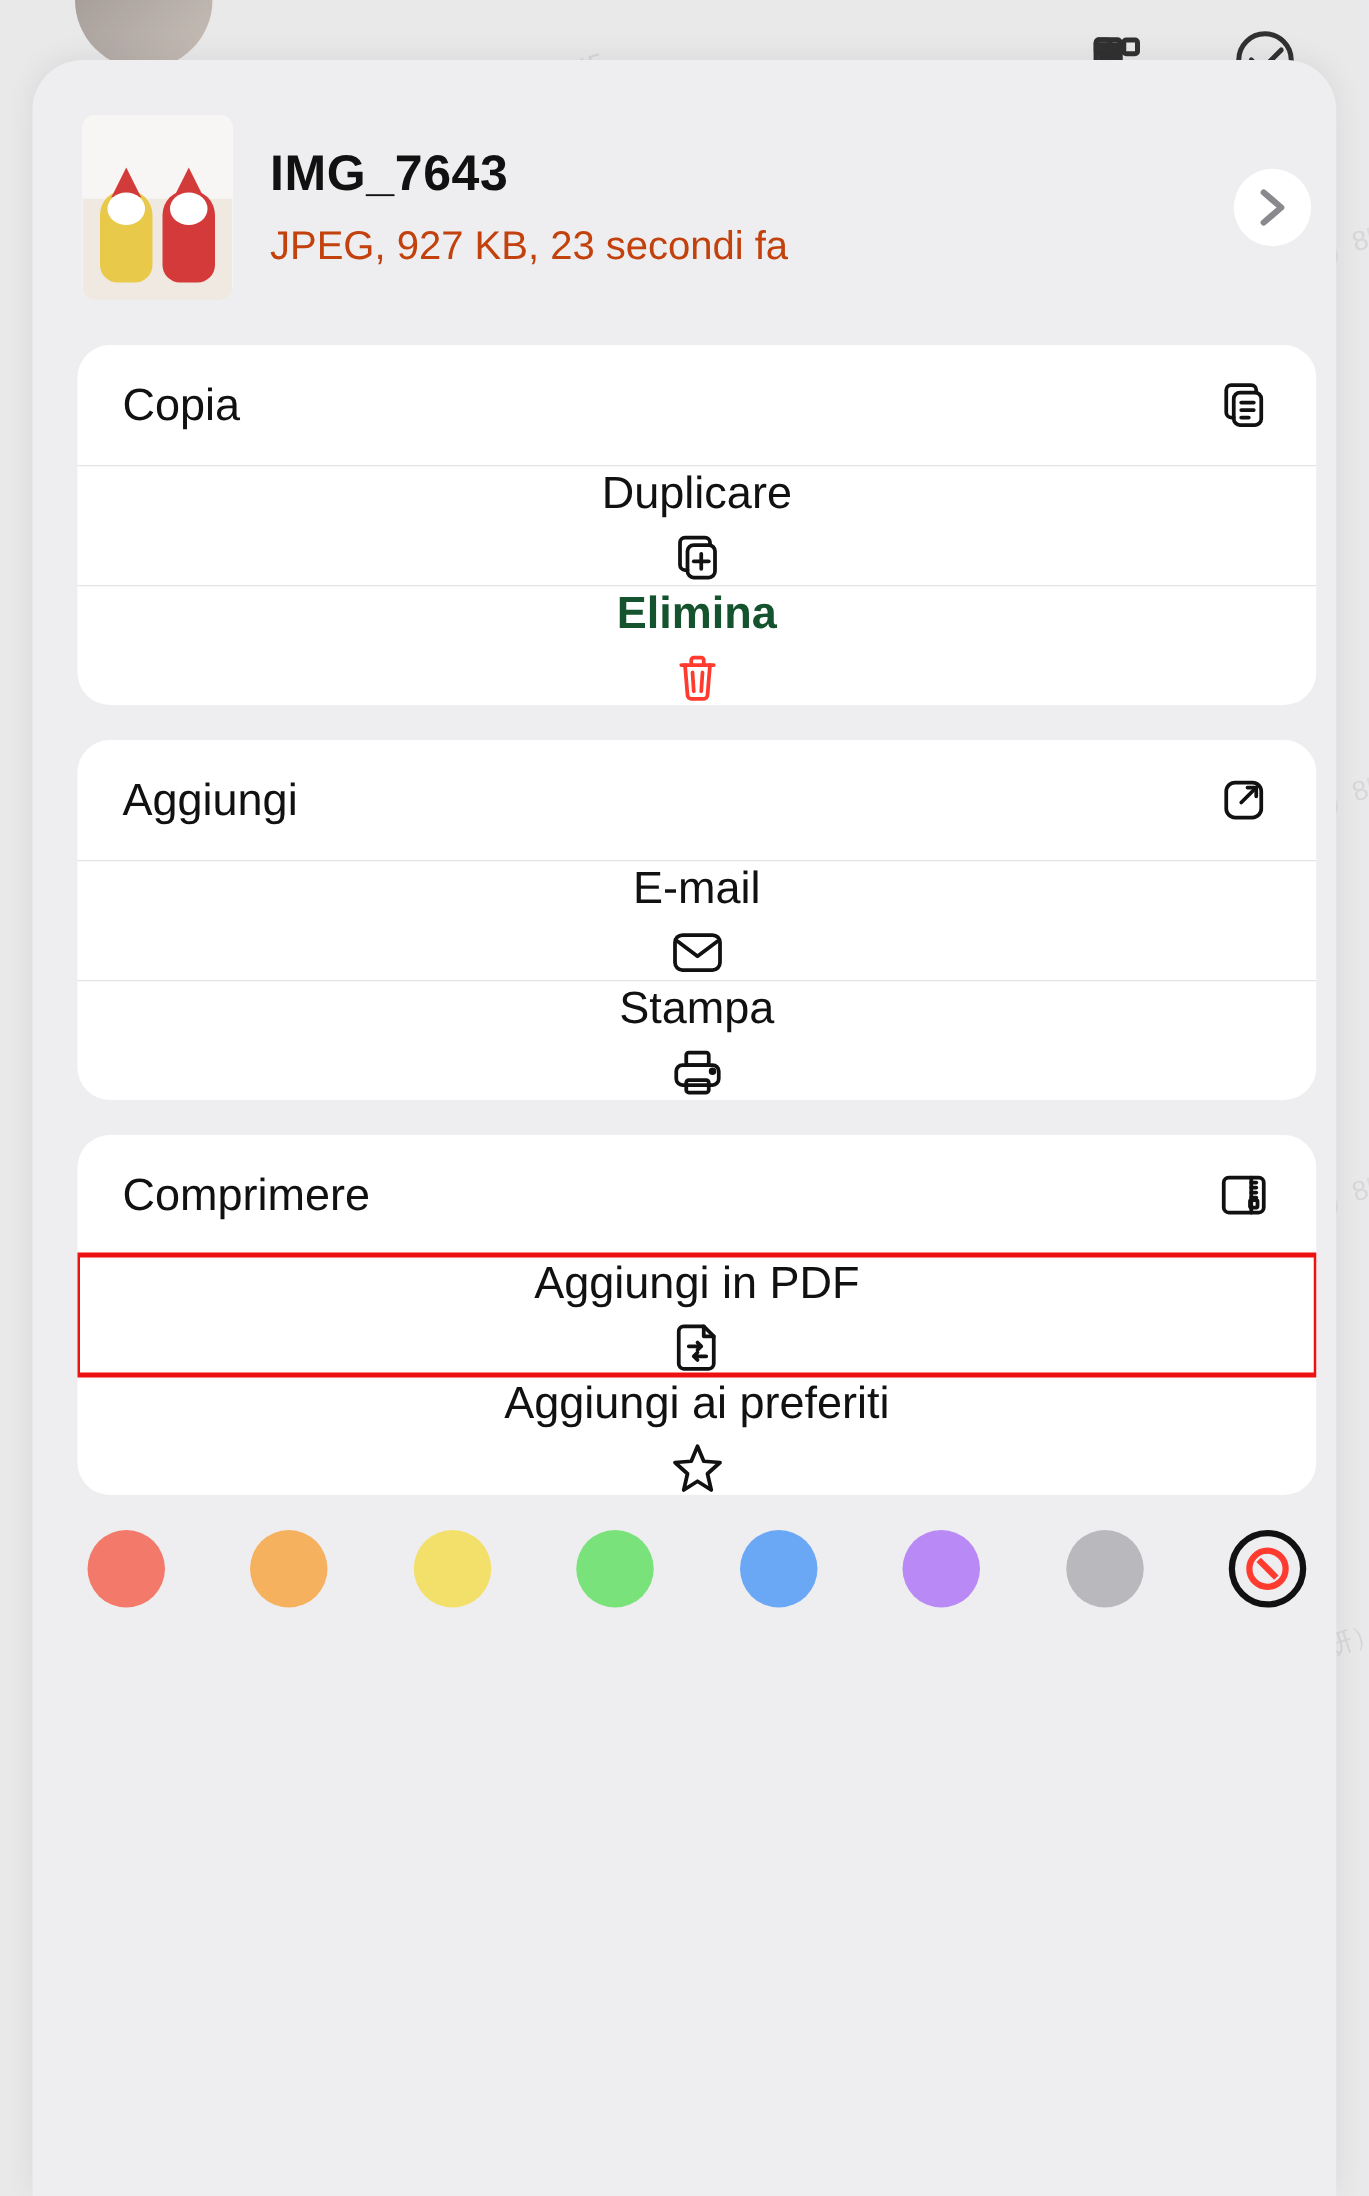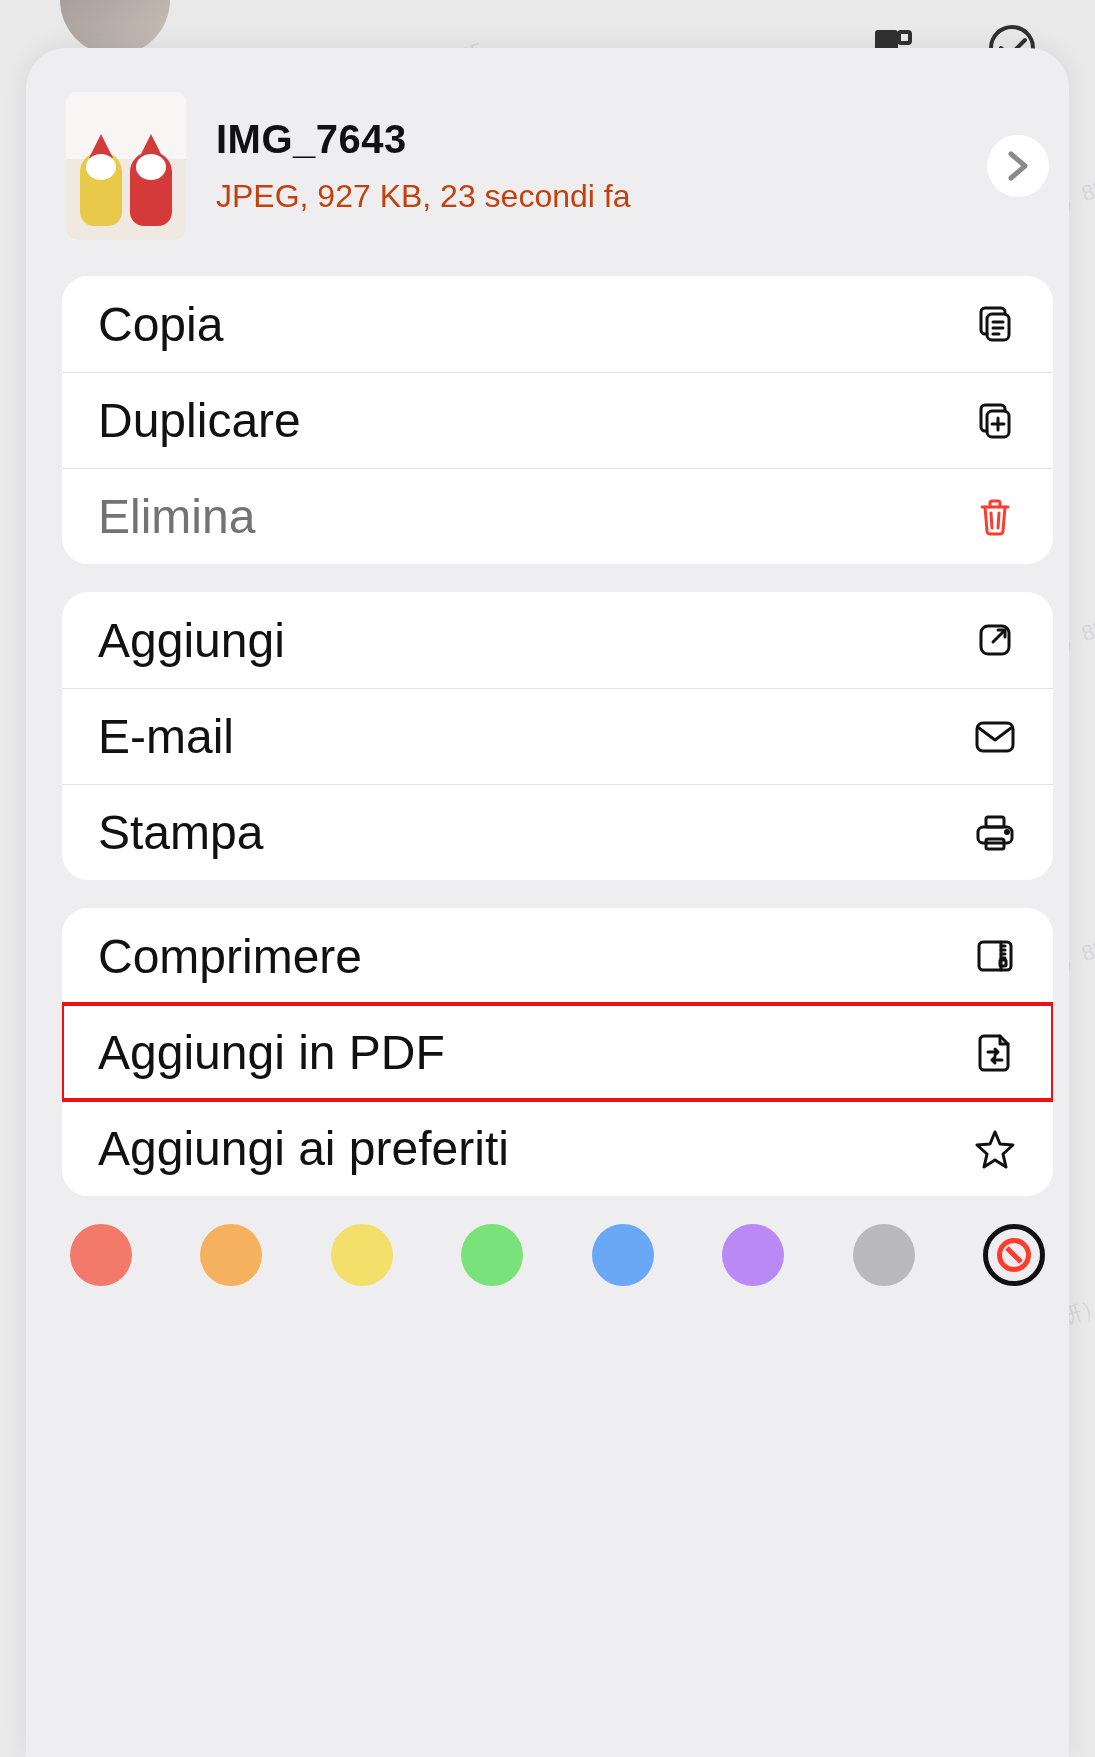--- a/index.html
+++ b/index.html
@@ -107,26 +107,26 @@
     border-radius: 26px;
     overflow: hidden;
     margin-bottom: 28px;
   }
   .row {
     display: flex;
     align-items: center;
     justify-content: space-between;
     padding: 0 36px;
     height: 96px;
-    font-size: 48px;
+    font-size: 36px;
     font-weight: 500;
     color: #111;
   }
-  .row + .row { border-top: 1px solid #e3e3e6; }
-  .row.danger { color: #737373; }
+  .row + .row { border-top: 1px solid #e3e3e6; flex-direction: column; }
+  .row.danger { color: #14532d; font-weight: bold; }
   .row.highlighted {
     outline: 4px solid #e11;
     outline-offset: -2px;
     position: relative;
     z-index: 2;
   }
   .row .icon-slot {
     width: 44px; height: 44px;
     display: flex; align-items: center; justify-content: center;
     color: #111;

